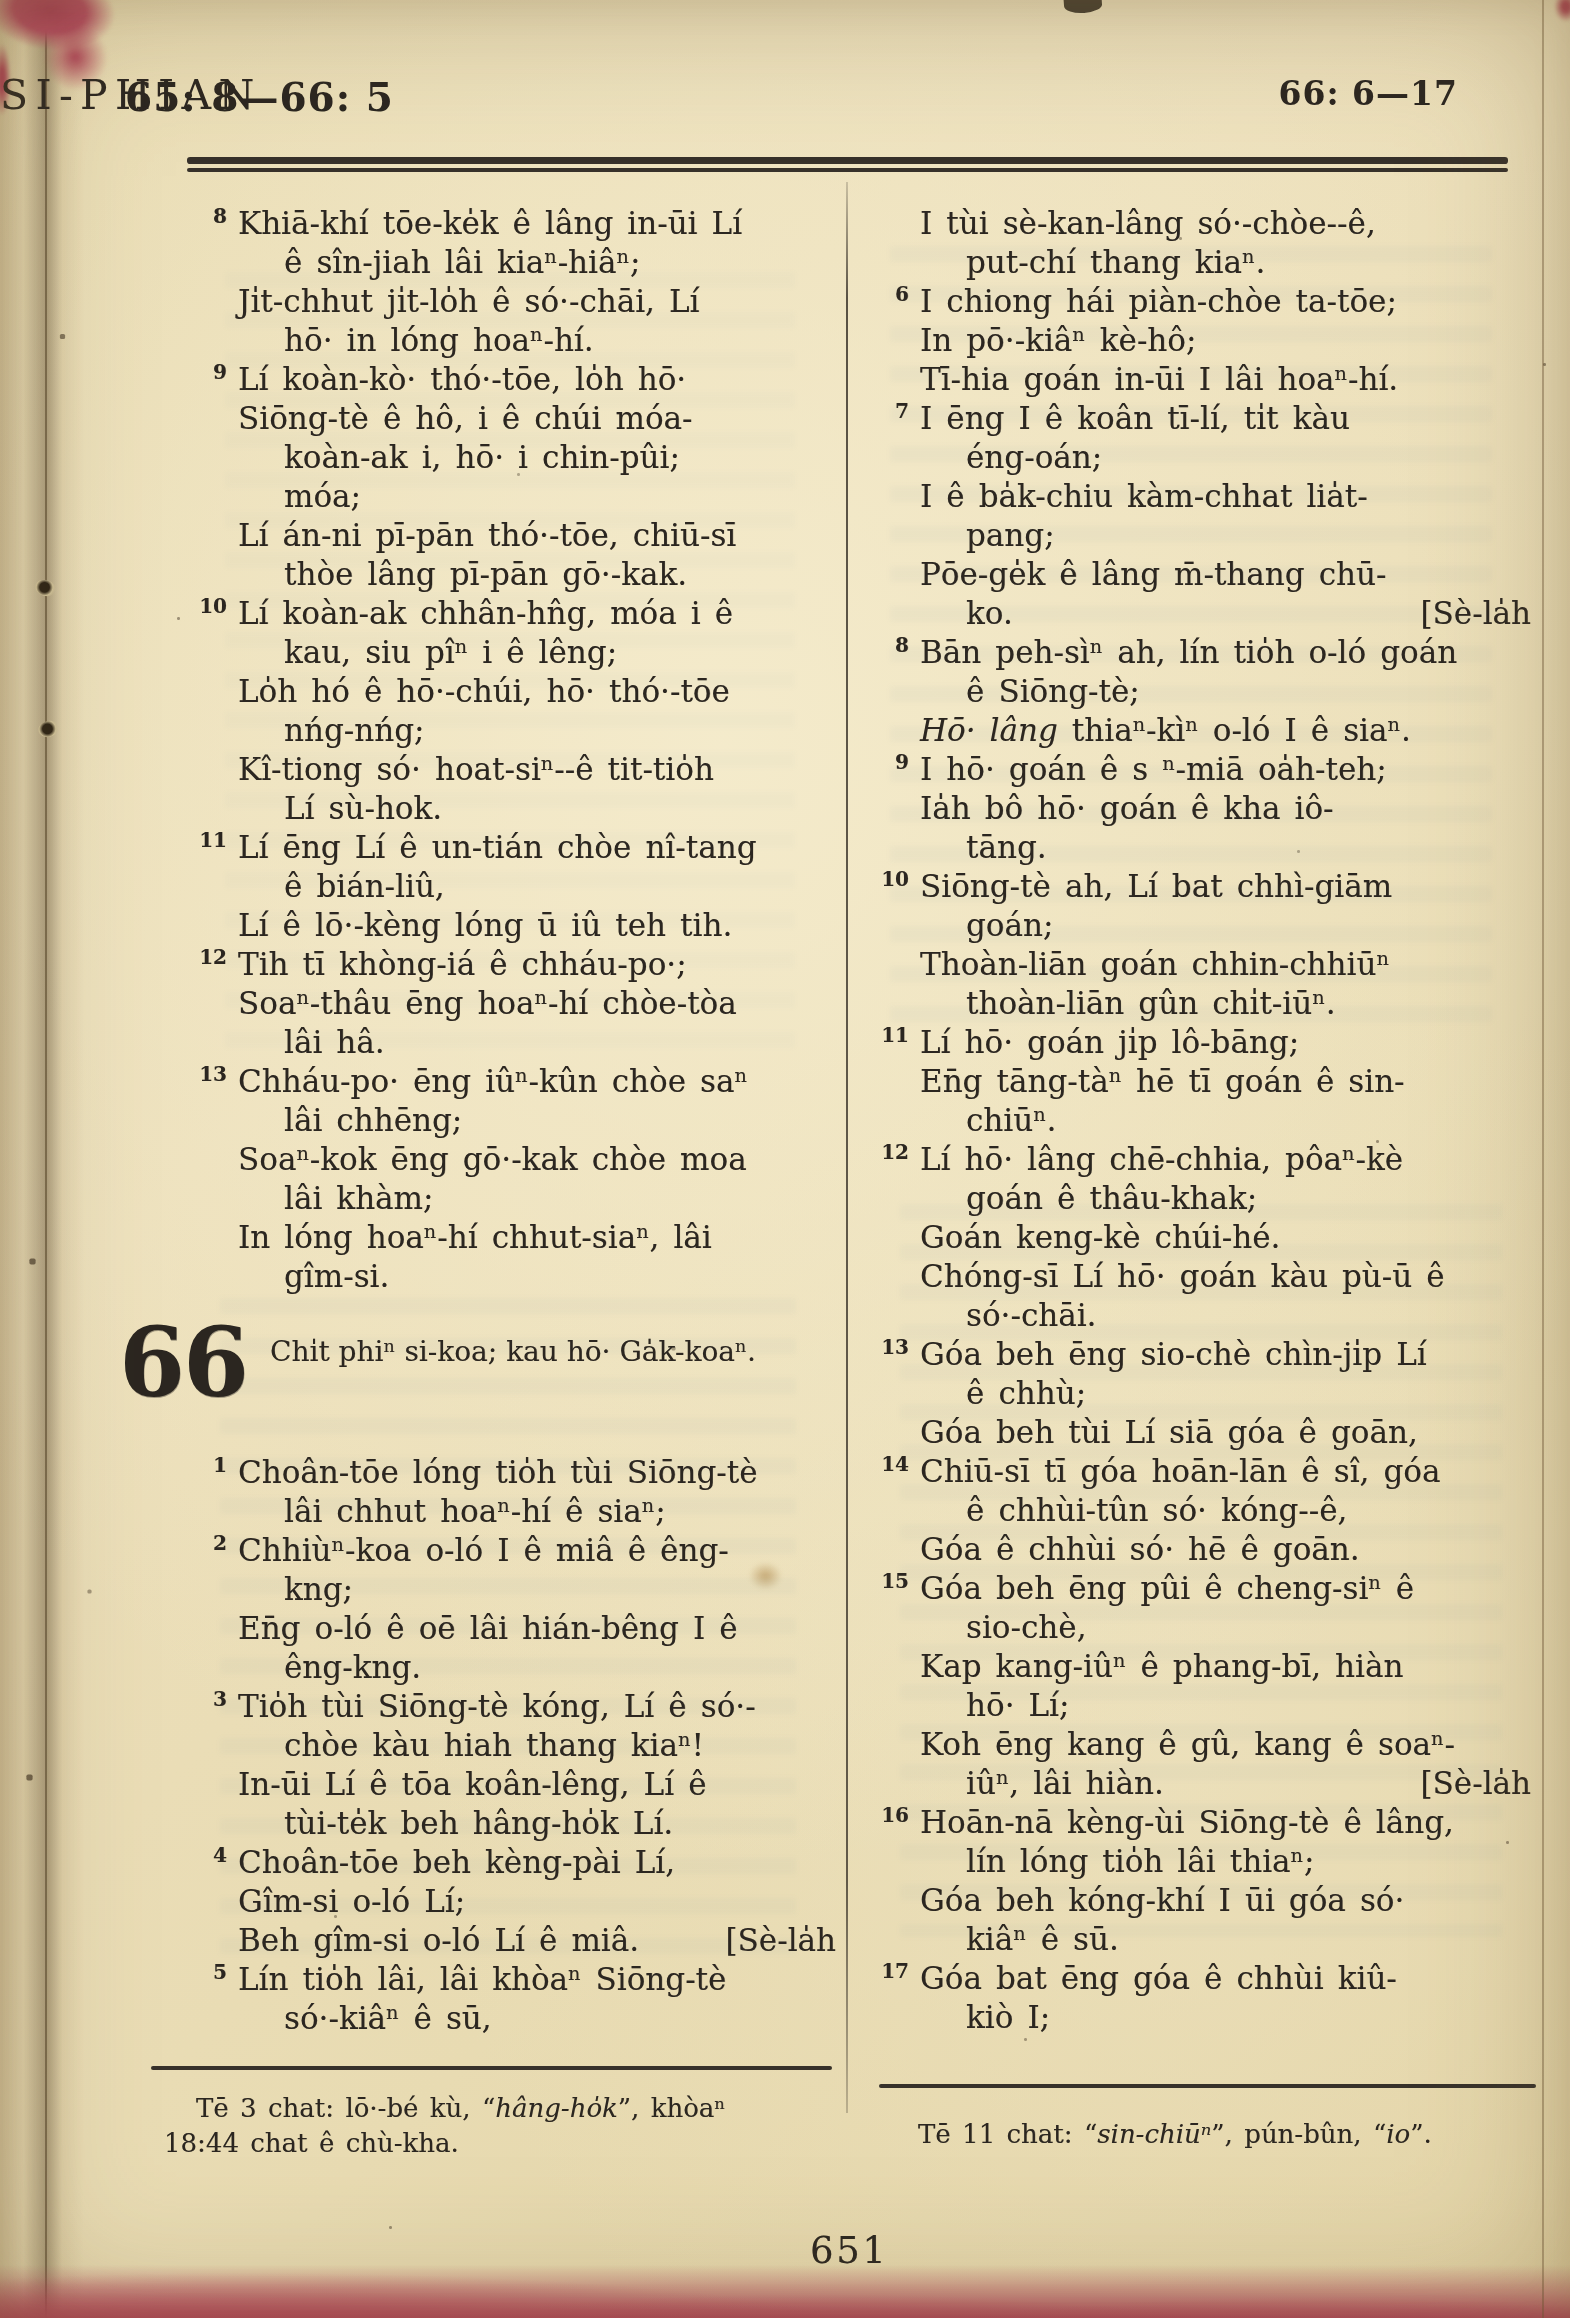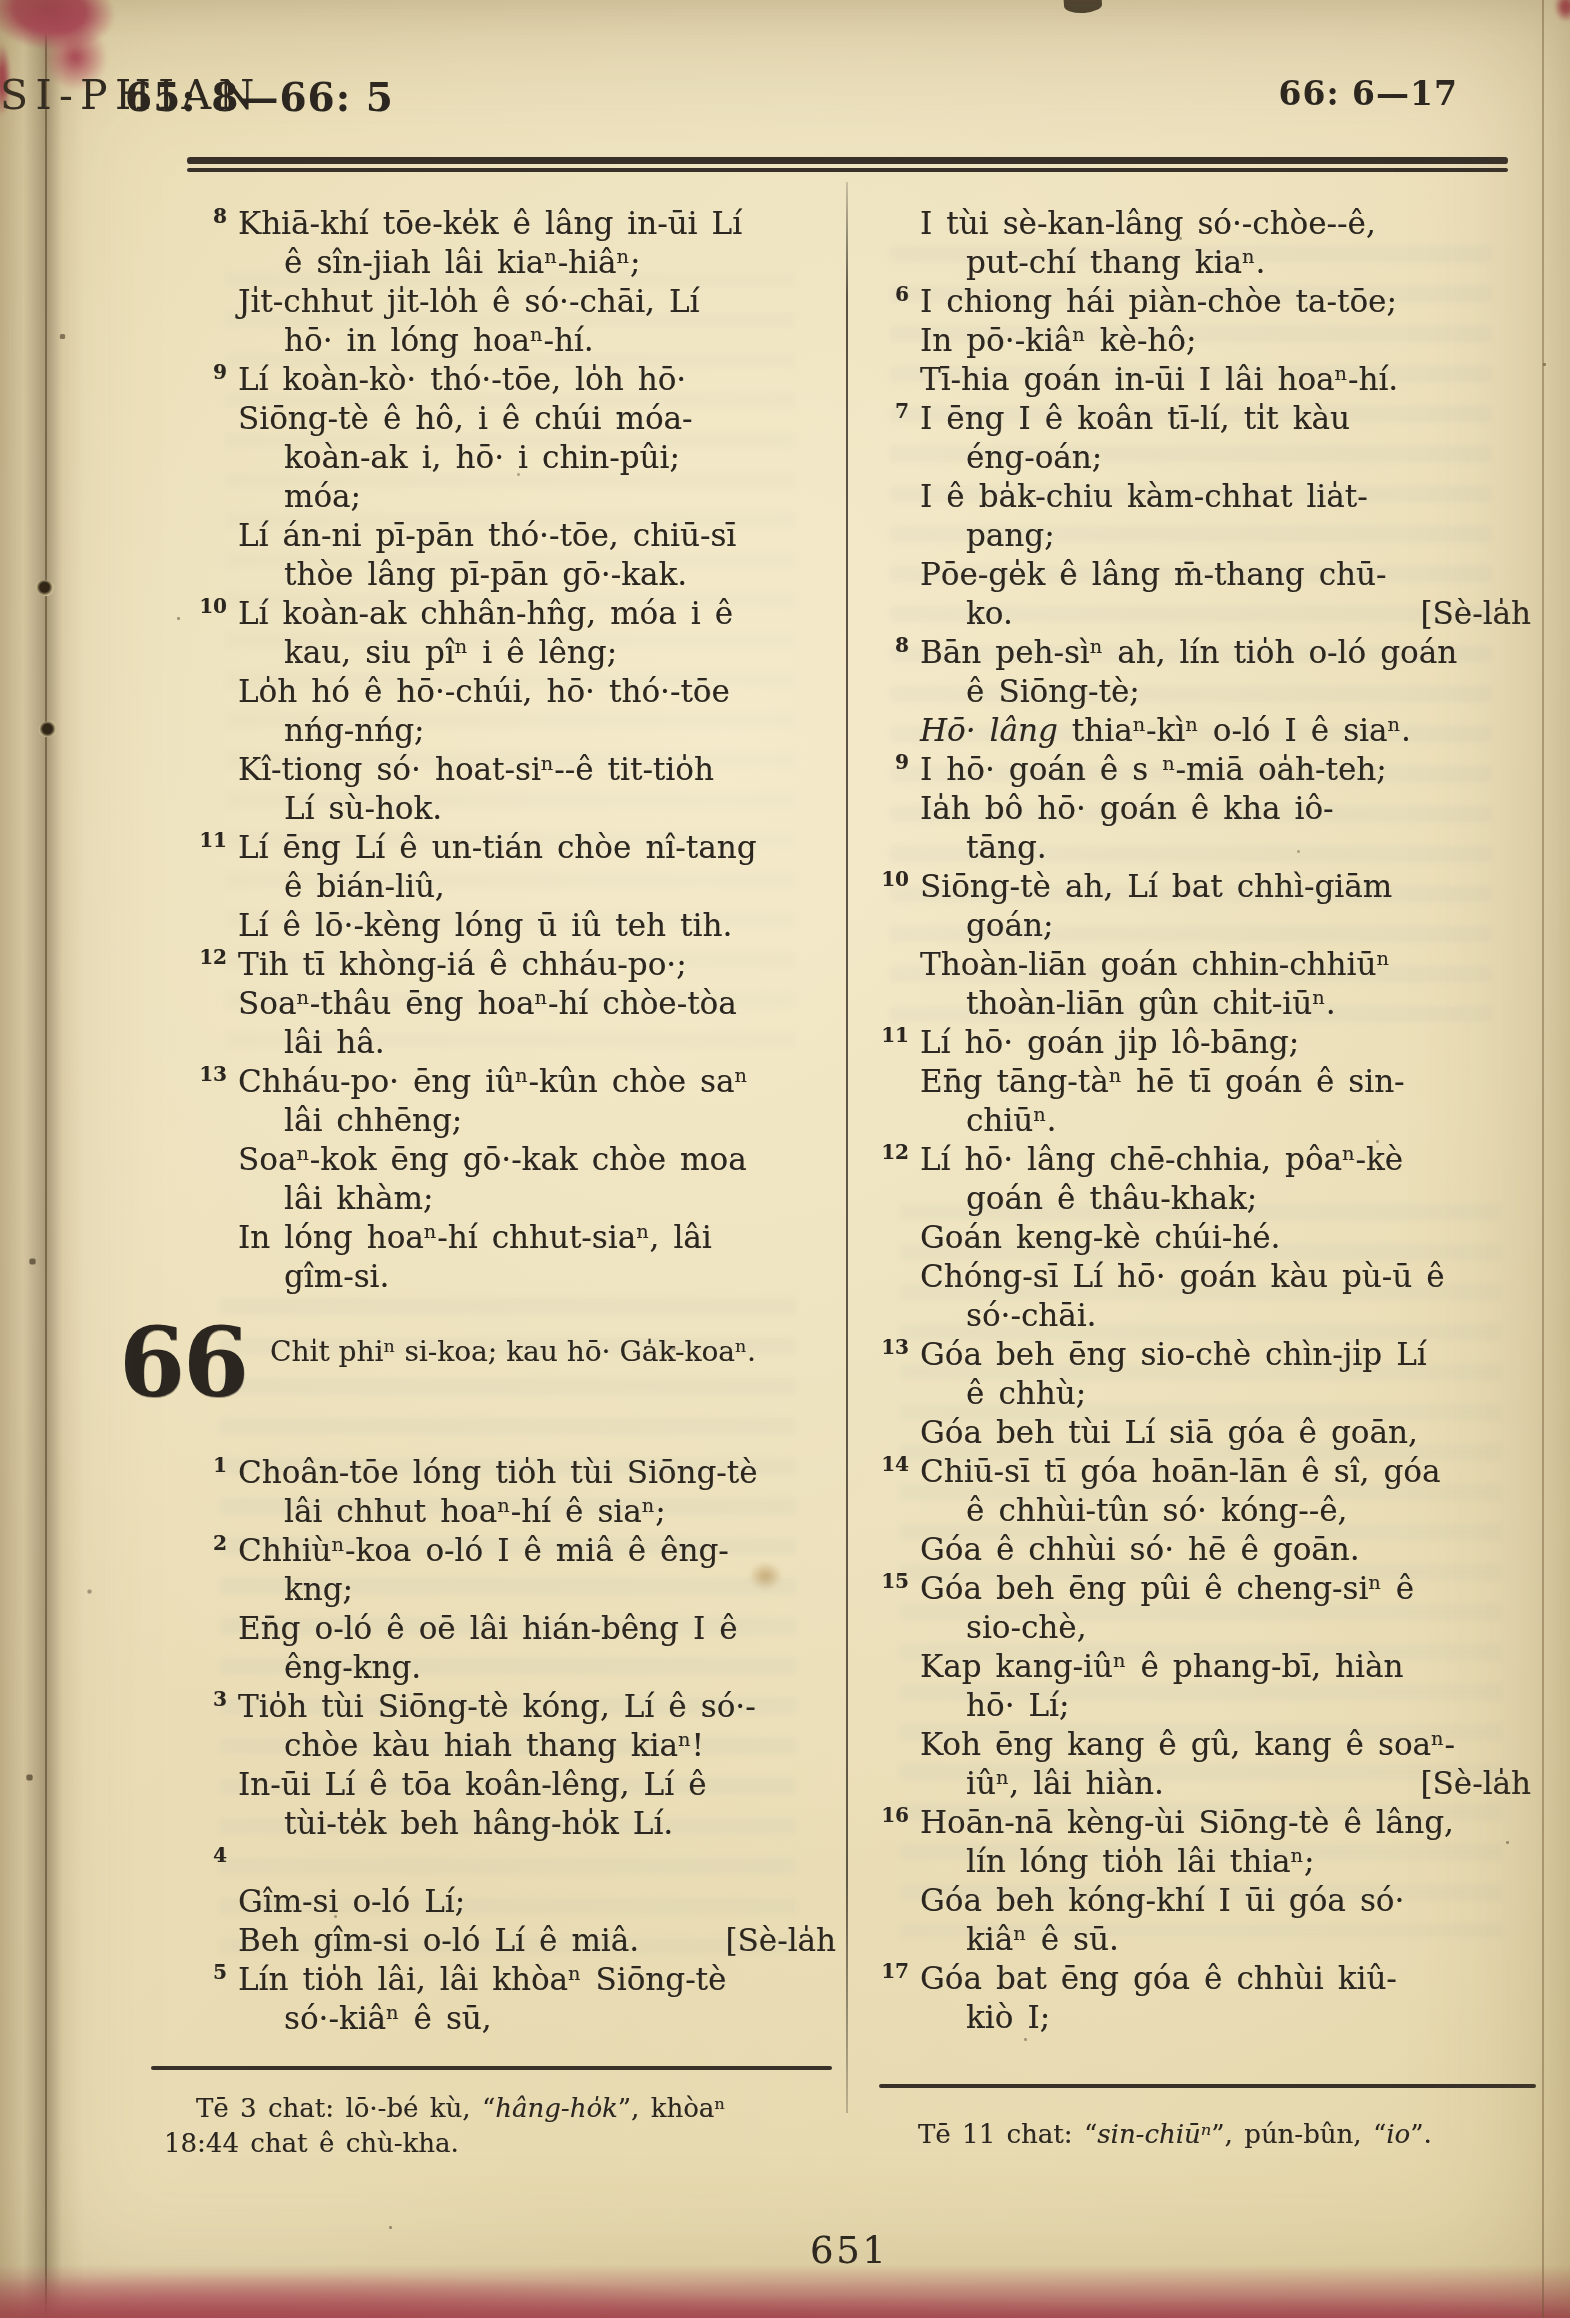--- a/index.html
+++ b/index.html
@@ -161,21 +161,21 @@
       <div class="vline"><span class="vnum">1</span><span><span>Choân-tōe lóng tio̍h tùi Siōng-tè</span></span></div>
       <div class="vline ind"><span><span>lâi chhut hoaⁿ-hí ê siaⁿ;</span></span></div>
       <div class="vline"><span class="vnum">2</span><span><span>Chhiùⁿ-koa o-ló I ê miâ ê êng-</span></span></div>
       <div class="vline ind"><span><span>kng;</span></span></div>
       <div class="vline"><span><span>En̄g o-ló ê oē lâi hián-bêng I ê</span></span></div>
       <div class="vline ind"><span><span>êng-kng.</span></span></div>
       <div class="vline"><span class="vnum">3</span><span><span>Tio̍h tùi Siōng-tè kóng, Lí ê só·-</span></span></div>
       <div class="vline ind"><span><span>chòe kàu hiah thang kiaⁿ!</span></span></div>
       <div class="vline"><span><span>In-ūi Lí ê tōa koân-lêng, Lí ê</span></span></div>
       <div class="vline ind"><span><span>tùi-te̍k beh hâng-ho̍k Lí.</span></span></div>
-      <div class="vline"><span class="vnum">4</span></div>
+      <div class="vline"><span class="vnum">4</span><span><span>Choân-tōe beh kèng-pài Lí,</span></span></div>
       <div class="vline"><span><span>Gîm-si o-ló Lí;</span></span></div>
       <div class="vline"><span><span>Beh gîm-si o-ló Lí ê miâ.</span></span><span class="selah">[Sè-la̍h</span></div>
       <div class="vline"><span class="vnum">5</span><span><span>Lín tio̍h lâi, lâi khòaⁿ Siōng-tè</span></span></div>
       <div class="vline ind"><span><span>só·-kiâⁿ ê sū,</span></span></div>
     </div>
   <div class="col right">
       <div class="vline"><span><span>I tùi sè-kan-lâng só·-chòe--ê,</span></span></div>
       <div class="vline ind"><span><span>put-chí thang kiaⁿ.</span></span></div>
       <div class="vline"><span class="vnum">6</span><span><span>I chiong hái piàn-chòe ta-tōe;</span></span></div>
       <div class="vline"><span><span>In pō·-kiâⁿ kè-hô;</span></span></div>

